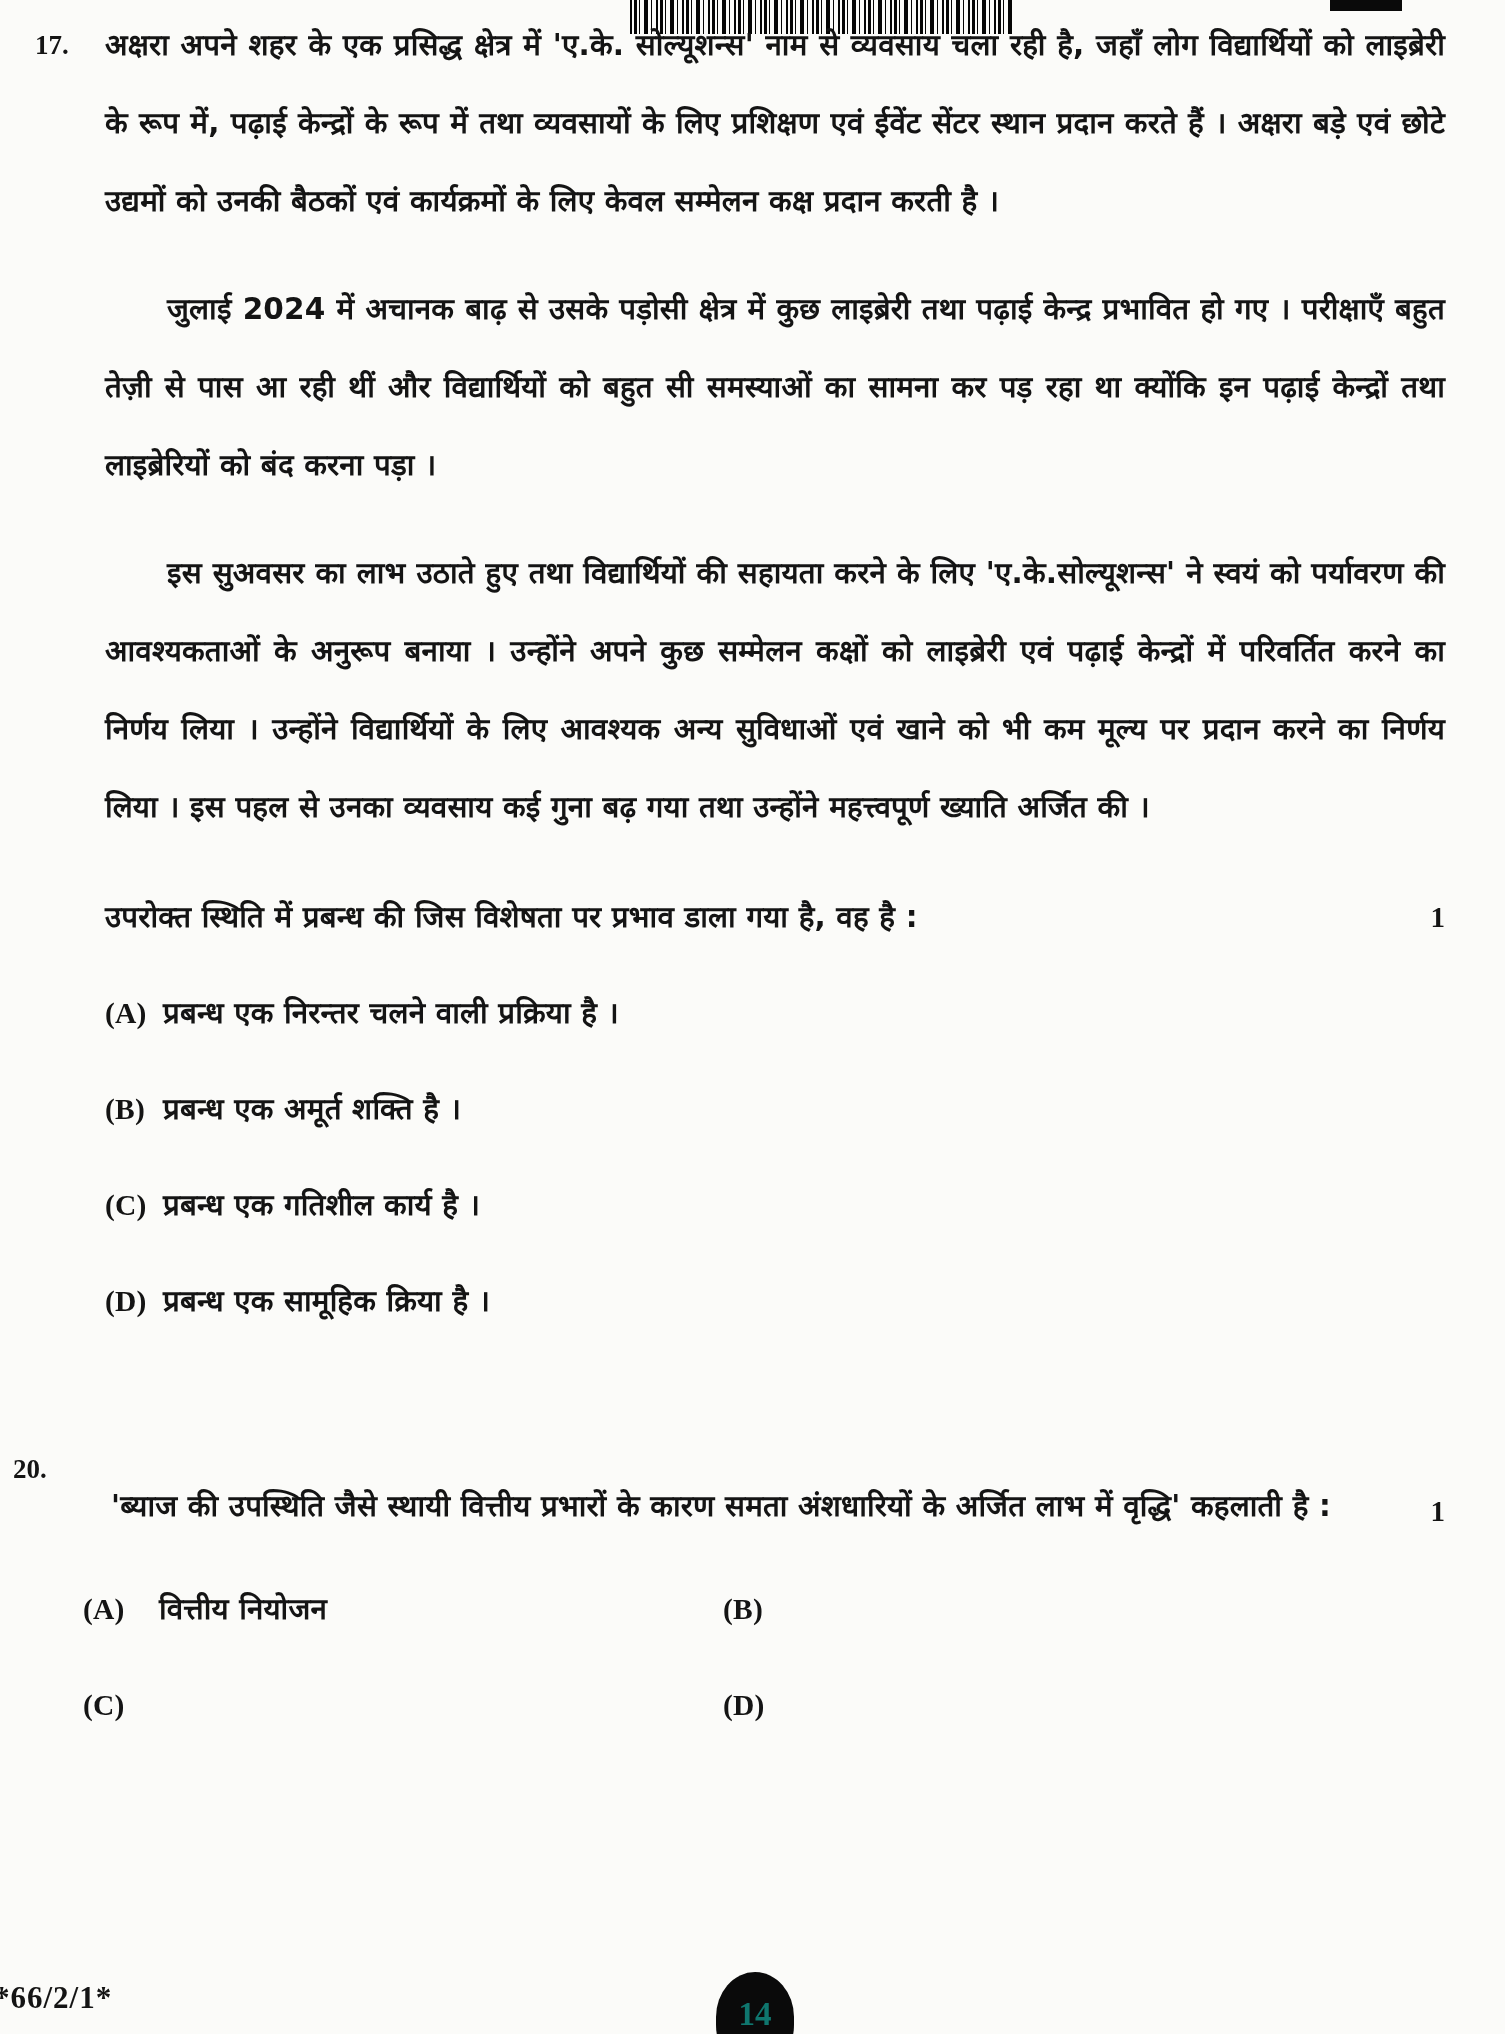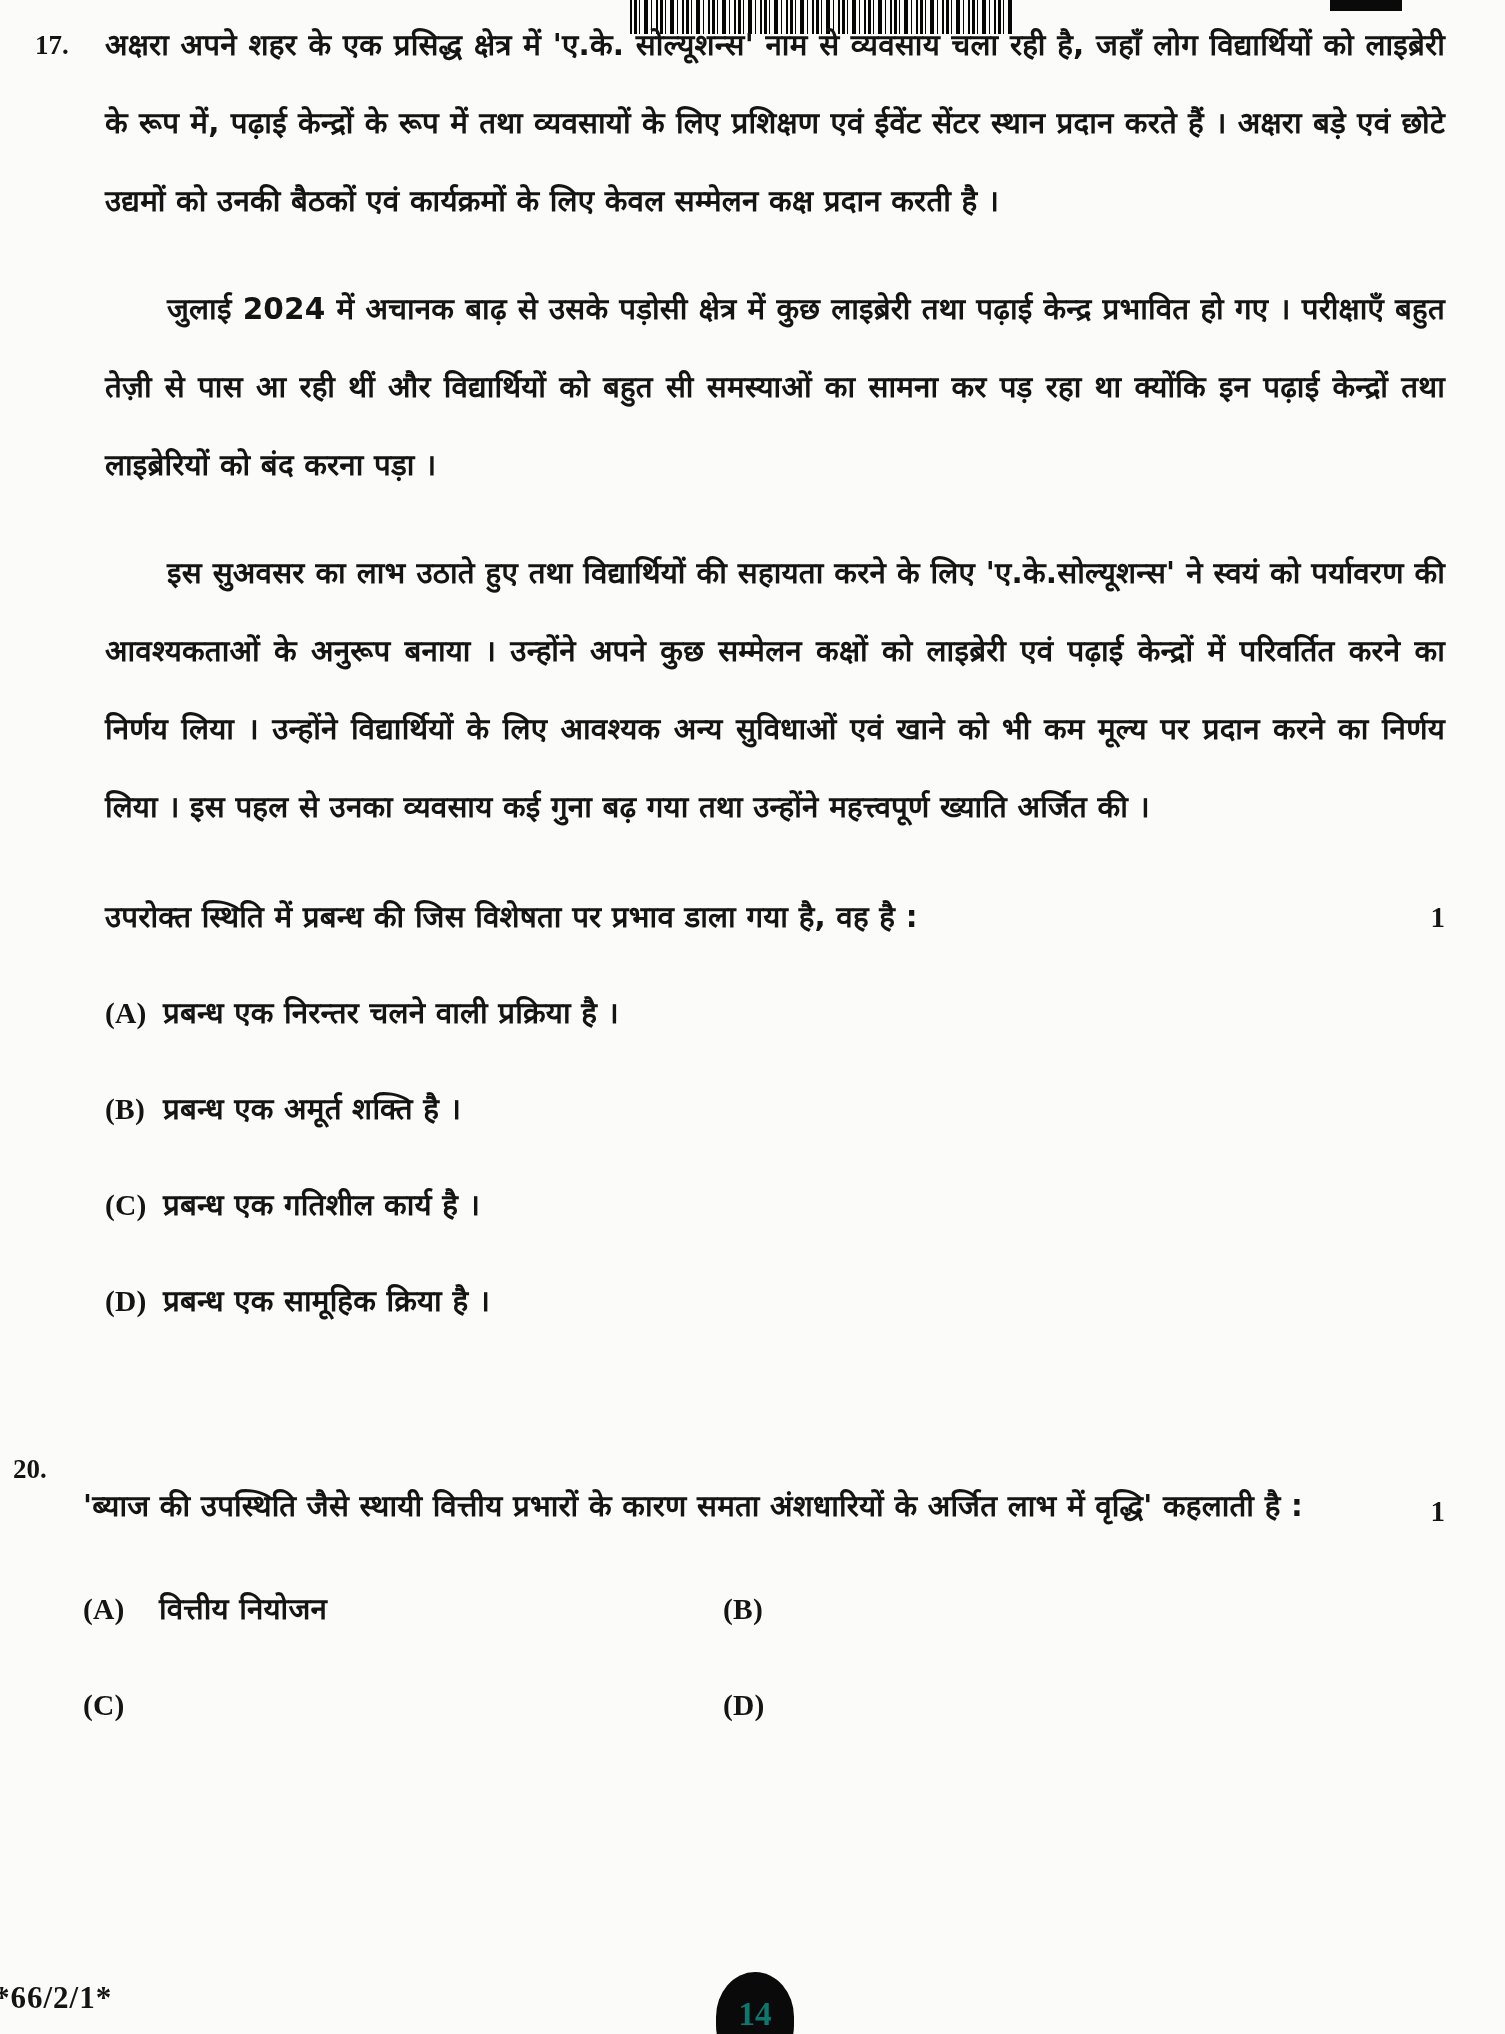--- a/index.html
+++ b/index.html
@@ -35,21 +35,21 @@
 
   .para, .stem, .opt-text, .opt-letter {
     font-size:29.5px; font-weight:700; letter-spacing:0.2px;
   }
   .para { line-height:78px; text-align:justify; margin:0; }
   .para + .para { margin-top:30px; }
   .para.indent { text-indent:62px; }
 
   .stem-row { display:flex; margin-top:32px; }
   .stem { flex:1; line-height:78px; margin:0; }
-  .q18 .stem { line-height:88px; }
+  .q18 .stem { line-height:88px;margin-left:28px; }
   .marks {
     flex:0 0 44px; text-align:right; align-self:flex-end;
     font-size:29px; font-weight:700; line-height:78px;
     font-family:"Liberation Serif","DejaVu Serif",serif;
   }
 
   .options { margin-top:10px; }
   .option { display:flex; margin-top:18px; line-height:78px; }
   .opt-letter { flex:0 0 58px; font-family:"Liberation Serif","DejaVu Serif",serif; font-weight:600; }
   .opt-text { flex:1; }

